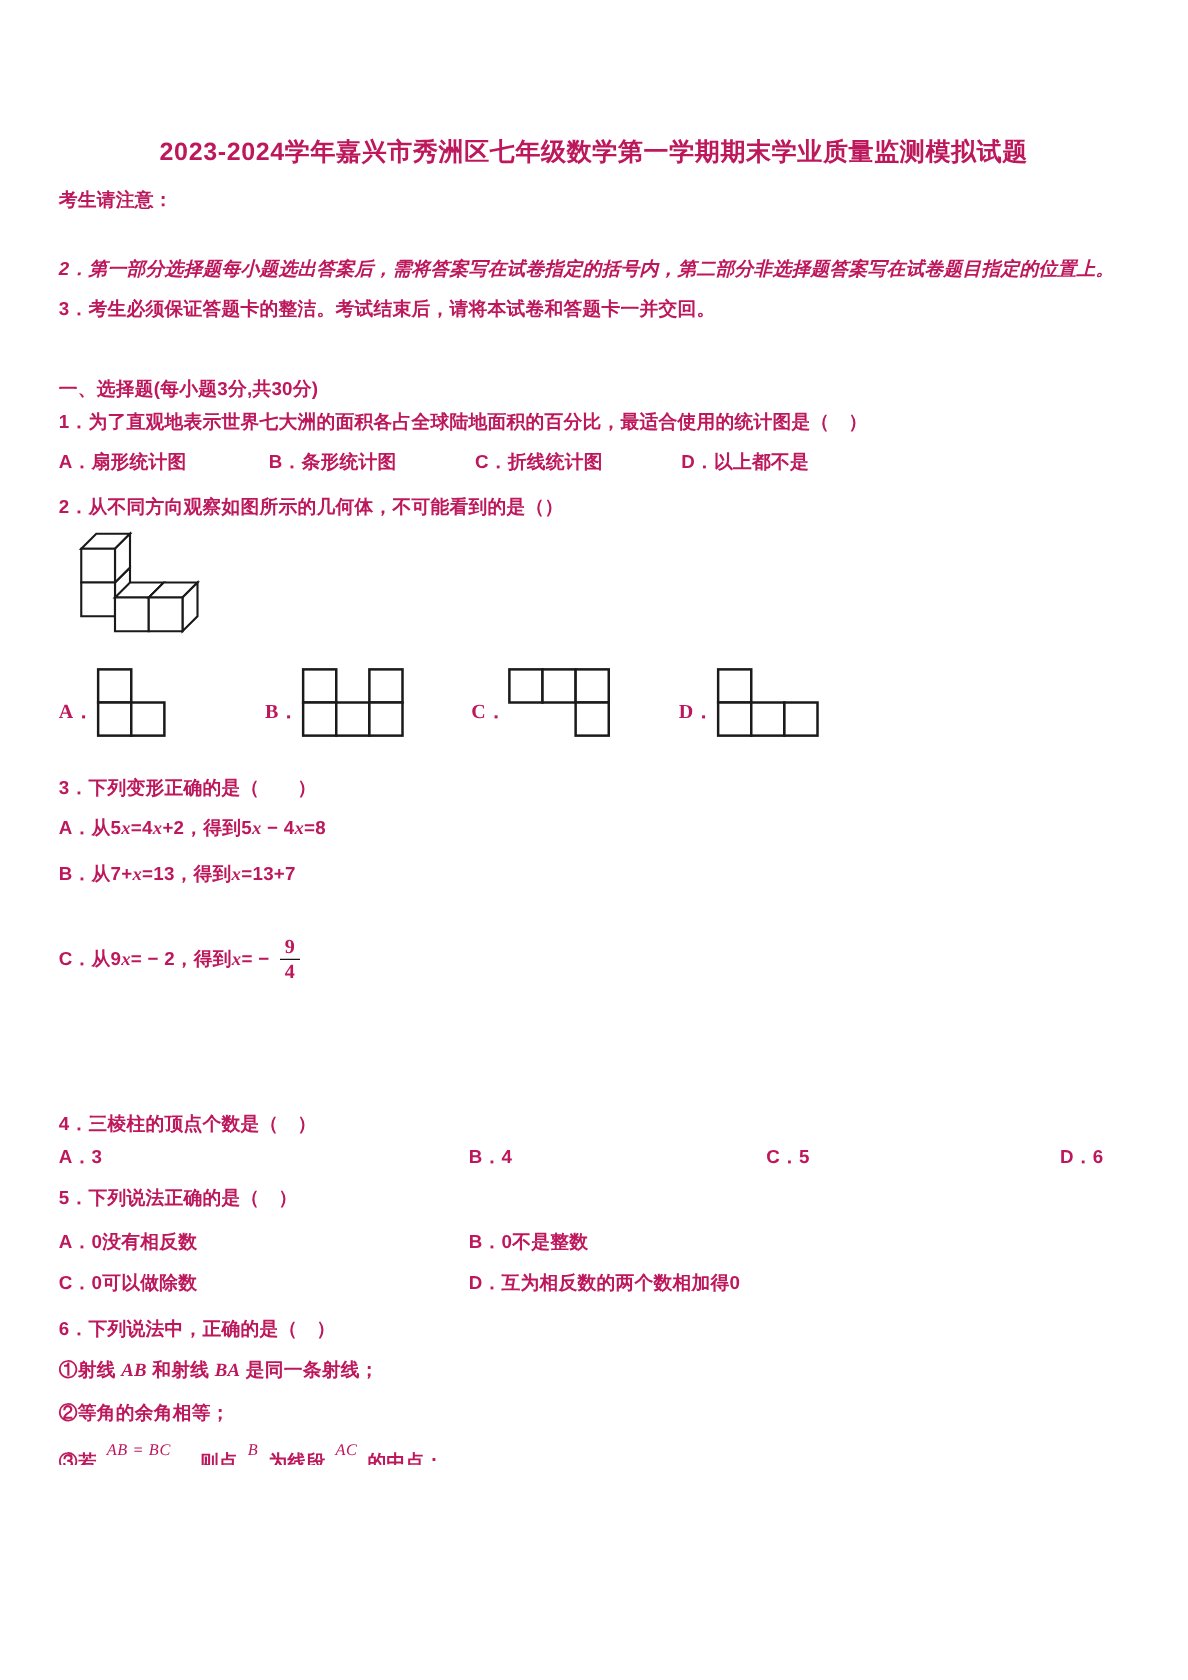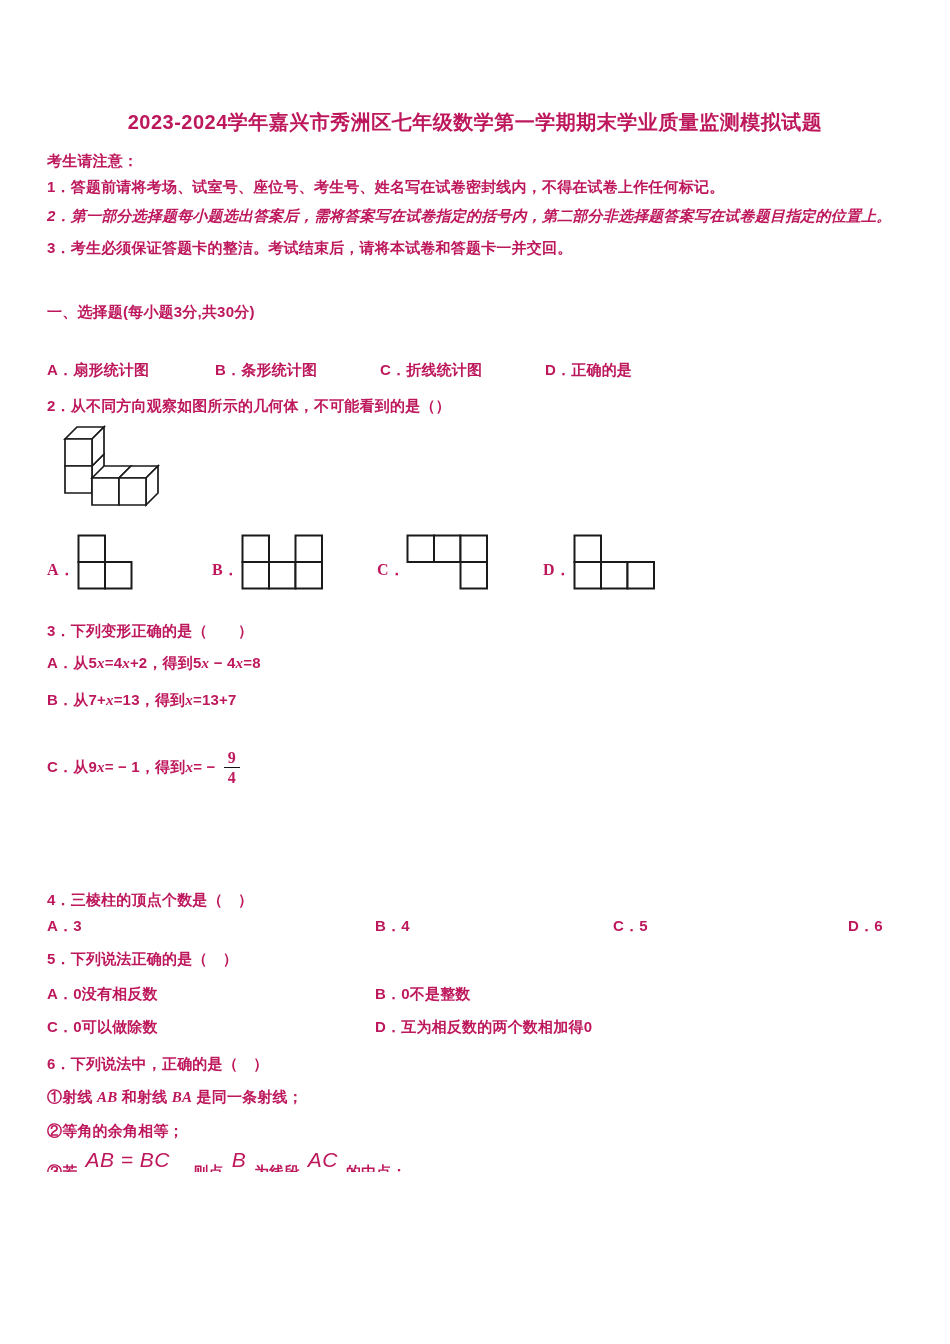--- a/index.html
+++ b/index.html
@@ -8,51 +8,51 @@
     font-family:"Liberation Sans",sans-serif;color:#be185d;overflow:hidden;
   }
   .ln{position:absolute;font-size:15px;font-weight:600;line-height:20px;white-space:nowrap;letter-spacing:.2px;}
   .bold{font-weight:800;}
   .title{left:0;width:100%;text-align:center;font-size:20px;font-weight:800;letter-spacing:.5px;}
   .wrap{white-space:normal;width:874px;line-height:26px;font-style:italic;}
   .opt{position:absolute;top:0;}
   .optlabel{font-family:"Liberation Serif",serif;font-weight:700;font-size:16px;}
   .mi{font-family:"Liberation Serif",serif;font-style:italic;font-weight:600;}
   .msup{
-    font-family:Liberation Sans, sans-serif;font-style:italic;font-weight:500;
-    font-size:21px;position:relative;top:-10px;margin:0 8px;letter-spacing:.5px;
+    font-family:Liberation Serif, serif;font-style:italic;font-weight:500;
+    font-size:13px;position:relative;top:-10px;margin:0 8px;letter-spacing:.5px;
   }
   .frac{
     display:inline-flex;flex-direction:column;align-items:center;vertical-align:middle;
     font-family:"Liberation Serif",serif;font-weight:600;font-size:16px;line-height:1.2;margin:0 4px;
   }
   .frac .num{padding:0 4px;}
   .frac .den{border-top:1.6px solid #141414;padding:0 4px;}
   .gridfig{position:absolute;}
   .cubefig{position:absolute;left:45px;top:422px;}
 </style>
 </head>
 <body>
 
 <div class="page">
 
   <div class="ln title" style="top:112px">2023-2024学年嘉兴市秀洲区七年级数学第一学期期末学业质量监测模拟试题</div>
 
   <div class="ln bold" style="left:47px;top:151px">考生请注意：</div>
-  <div class="ln" style="left:47px;top:177px">1．答题前请将考场、试室号、座位号、考生号、姓名写在试卷密封线内，不得在试卷上作任何标记。</div>
   <div class="ln wrap" style="left:47px;top:203px">2．第一部分选择题每小题选出答案后，需将答案写在试卷指定的括号内，第二部分非选择题答案写在试卷题目指定的位置上。</div>
   <div class="ln" style="left:47px;top:238px">3．考生必须保证答题卡的整洁。考试结束后，请将本试卷和答题卡一并交回。</div>
 
   <div class="ln bold" style="left:47px;top:302px">一、选择题(每小题3分,共30分)</div>
 
+  <div class="ln" style="left:47px;top:328px">1．为了直观地表示世界七大洲的面积各占全球陆地面积的百分比，最适合使用的统计图是（　）</div>
   <div class="ln" style="left:47px;top:360px;width:880px">
     <span class="opt" style="left:0">A．扇形统计图</span>
     <span class="opt" style="left:168px">B．条形统计图</span>
     <span class="opt" style="left:333px">C．折线统计图</span>
-    <span class="opt" style="left:498px">D．正确的是</span>
+    <span class="opt" style="left:498px">D．以上都不是</span>
   </div>
 
   <div class="ln" style="left:47px;top:396px">2．从不同方向观察如图所示的几何体，不可能看到的是（）</div>
 
   <svg class="cubefig" width="118" height="90" viewBox="0 0 118 90" fill="#ffffff" stroke="#1a1a1a" stroke-width="1.7" stroke-linejoin="miter">
 
     <polygon points="47,44 59,32 59,59 47,71"></polygon>
 
     <polygon points="20,17 32,5 59,5 47,17"></polygon>
     <polygon points="47,17 59,5 59,32 47,44"></polygon>
@@ -96,21 +96,21 @@
   <div class="gridfig" style="left:573px;top:534px"><svg width="82.5" height="56" viewBox="-1.5 -1.5 82.5 56">
         <rect x="0" y="0" width="26.5" height="26.5" fill="#ffffff" stroke="#1a1a1a" stroke-width="2"></rect>
         <rect x="0" y="26.5" width="26.5" height="26.5" fill="#ffffff" stroke="#1a1a1a" stroke-width="2"></rect>
         <rect x="26.5" y="26.5" width="26.5" height="26.5" fill="#ffffff" stroke="#1a1a1a" stroke-width="2"></rect>
         <rect x="53" y="26.5" width="26.5" height="26.5" fill="#ffffff" stroke="#1a1a1a" stroke-width="2"></rect>
       </svg></div>
 
   <div class="ln" style="left:47px;top:621px">3．下列变形正确的是（　　）</div>
   <div class="ln" style="left:47px;top:653px"><span>A．从5</span><span class="mi">x</span><span>=4</span><span class="mi">x</span><span>+2，得到5</span><span class="mi">x</span><span> − 4</span><span class="mi">x</span><span>=8</span></div>
   <div class="ln" style="left:47px;top:690px"><span>B．从7+</span><span class="mi">x</span><span>=13，得到</span><span class="mi">x</span><span>=13+7</span></div>
-  <div class="ln" style="left:47px;top:748px"><span>C．从9</span><span class="mi">x</span><span>= − 1，得到</span><span class="mi">x</span><span>= − </span><span class="frac">
+  <div class="ln" style="left:47px;top:748px"><span>C．从9</span><span class="mi">x</span><span>= − 2，得到</span><span class="mi">x</span><span>= − </span><span class="frac">
         <span class="num">9</span>
         <span class="den">4</span>
       </span></div>
 
   <div class="ln" style="left:47px;top:890px">4．三棱柱的顶点个数是（　）</div>
   <div class="ln" style="left:47px;top:916px;width:880px">
     <span class="opt" style="left:0">A．3</span>
     <span class="opt" style="left:328px">B．4</span>
     <span class="opt" style="left:566px">C．5</span>
     <span class="opt" style="left:801px">D．6</span>

